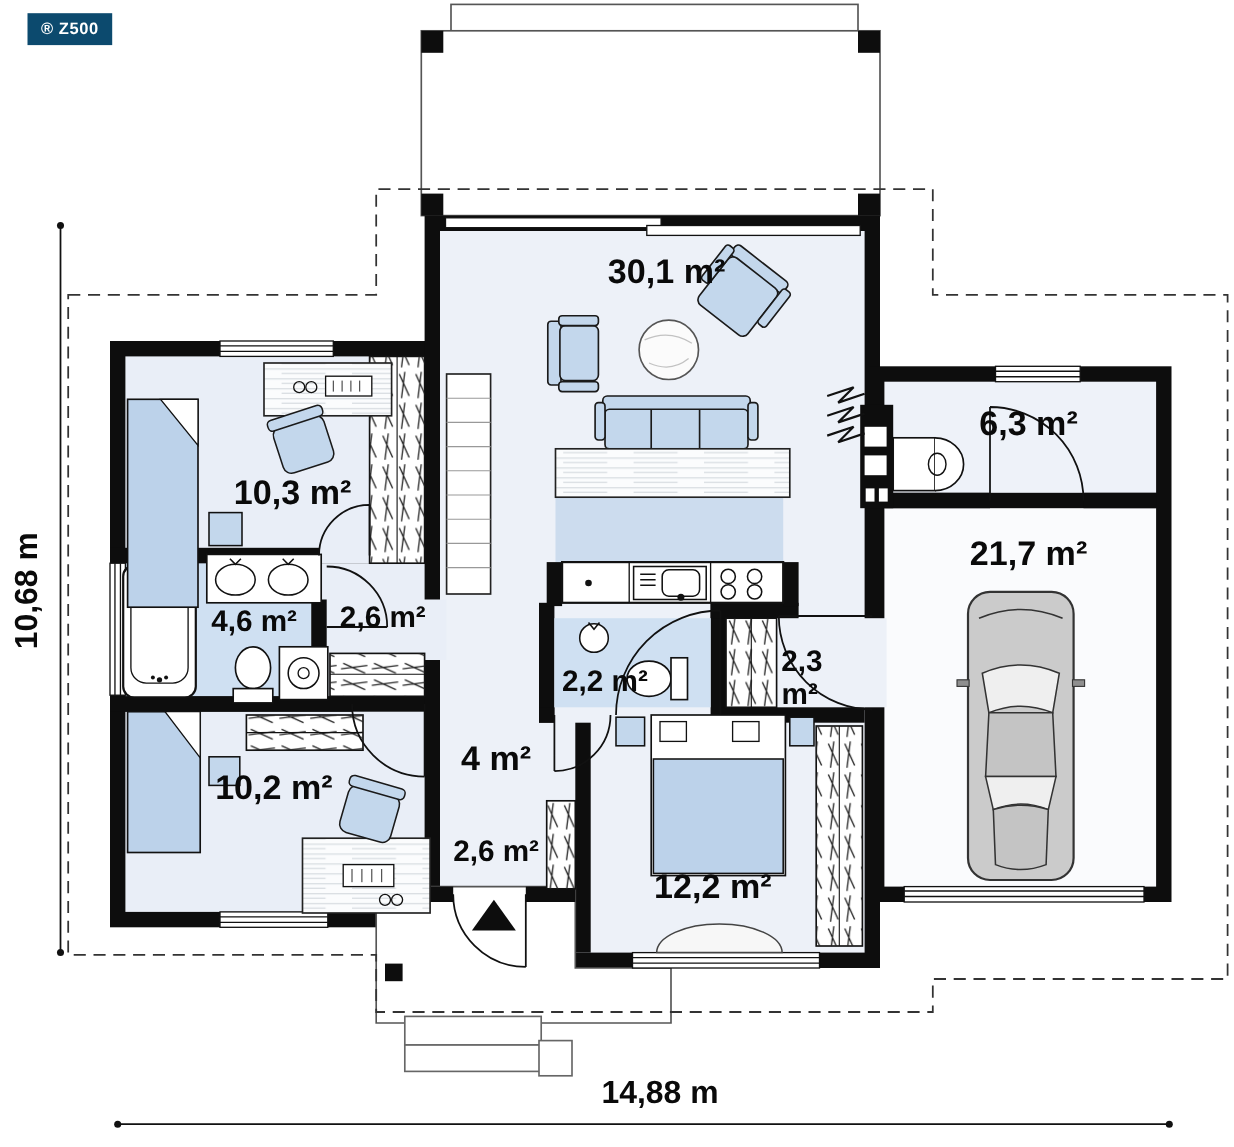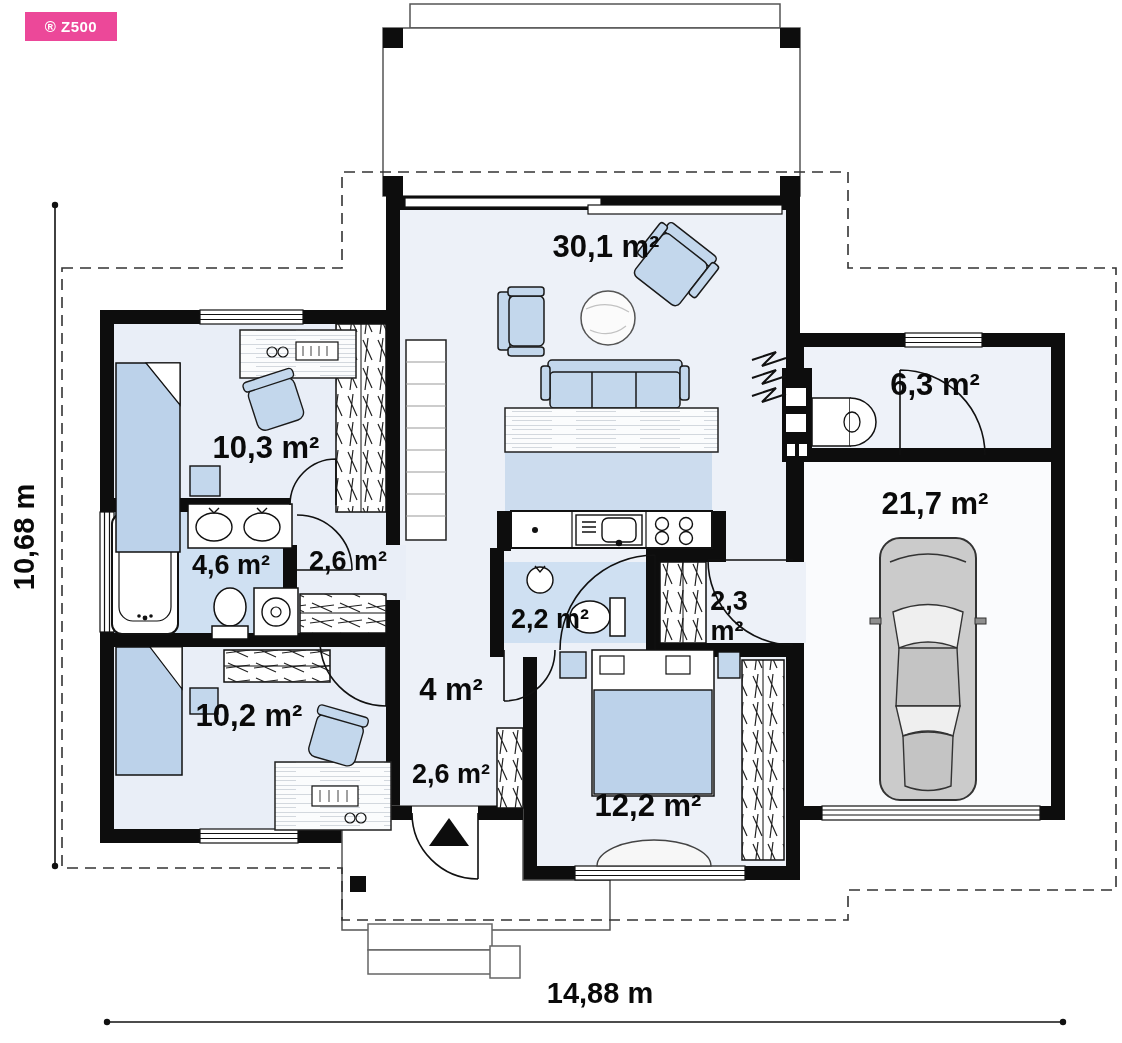--- a/index.html
+++ b/index.html
@@ -3,21 +3,21 @@
 <meta charset="utf-8">
 <style>
   :root{
     --wall:#0d0d0d; --floor:#e9eef7; --wet:#cfe0f2; --kitchen:#ccdcee;
     --furn:#c3d7ec; --bed:#bcd2ea; --car:#cbcbcb;
   }
   html,body{margin:0;padding:0;background:#fff;}
   .canvas{position:relative;width:1122px;height:1043px;background:#ffffff;overflow:hidden;
           font-family:"Liberation Sans",sans-serif;}
   .plan-svg{position:absolute;left:0;top:0;}
-  .badge{position:absolute;left:25px;top:12px;width:92px;height:29px;background:#ec4899;
+  .badge{position:absolute;left:25px;top:12px;width:77px;height:29px;background:#0c4a6e;
          color:#fff;display:flex;align-items:center;justify-content:center;
          font-weight:bold;font-size:15px;letter-spacing:.5px;}
   text{font-family:"Liberation Sans",sans-serif;font-weight:bold;fill:#0a0a0a;}
   .lbl{font-size:31px;}
   .lbl-sm{font-size:27px;}
   .dim{font-size:29px;}
 </style>
 </head>
 <body>
 

